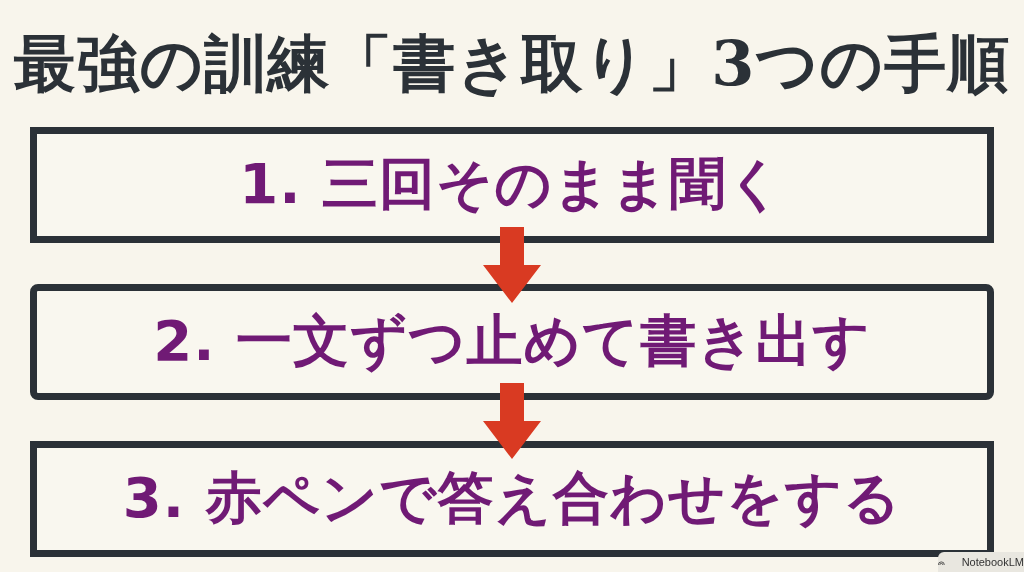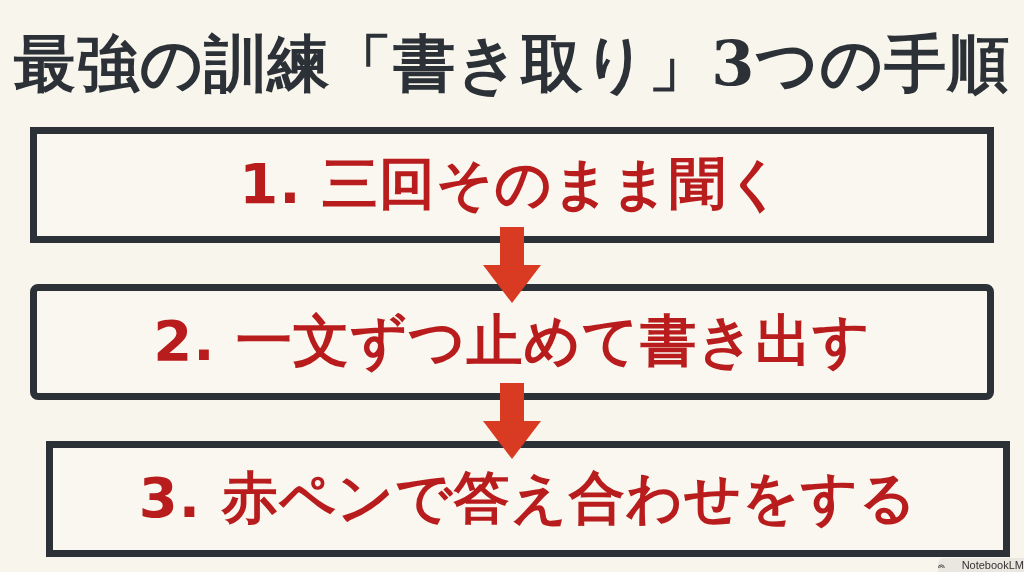--- a/index.html
+++ b/index.html
@@ -14,25 +14,25 @@
     font-size:62px; line-height:84px; color:#2b3137; letter-spacing:1px;
     white-space:nowrap;
   }
   .step-box {
     position:absolute; left:30px; width:950px; height:102px;
     border:7px solid #2b3137; background:#f9f7ef;
     display:flex; align-items:center; justify-content:center;
   }
   .step-text {
     font-family:"DejaVu Sans", sans-serif; font-weight:bold;
-    font-size:56px; color:#b91c1c; white-space:nowrap; letter-spacing:1px;
+    font-size:56px; color:#701a75; white-space:nowrap; letter-spacing:1px;
   }
   .arrow { position:absolute; left:483px; width:58px; height:76px; z-index:2; }
   .badge {
-    position:absolute; right:0; bottom:0; width:86px; height:14px;
+    position:absolute; right:0; bottom:0; width:86px; height:20px;
     background:#e9e7e0; border-top-left-radius:6px;
     display:flex; align-items:center; justify-content:center; gap:17px;
     font-family:"Liberation Sans", sans-serif; font-size:11px; color:#333;
   }
 </style>
 </head>
 <body>
 
 <div class="title">最強の訓練「書き取り」3つの手順</div>
 
@@ -45,21 +45,21 @@
 </svg>
 
 <div class="step-box" style="top:284px;border-radius:8px;">
   <span class="step-text">2. 一文ずつ止めて書き出す</span>
 </div>
 
 <svg class="arrow" style="top:383px;" viewBox="0 0 58 76">
   <polygon points="17,0 41,0 41,38 58,38 29,76 0,38 17,38" fill="#d93a22"></polygon>
 </svg>
 
-<div class="step-box" style="top:441px;margin-left:16px;">
+<div class="step-box" style="top:441px;">
   <span class="step-text">3. 赤ペンで答え合わせをする</span>
 </div>
 
 <div class="badge">
   <svg width="11" height="9" viewBox="0 0 11 9">
     <path d="M0.5 8.5 A5 5 0 0 1 10.5 8.5" fill="none" stroke="#333" stroke-width="1.3"></path>
     <path d="M3 8.5 A2.5 2.5 0 0 1 8 8.5" fill="none" stroke="#333" stroke-width="1.3"></path>
   </svg>
   <span>NotebookLM</span>
 </div>

